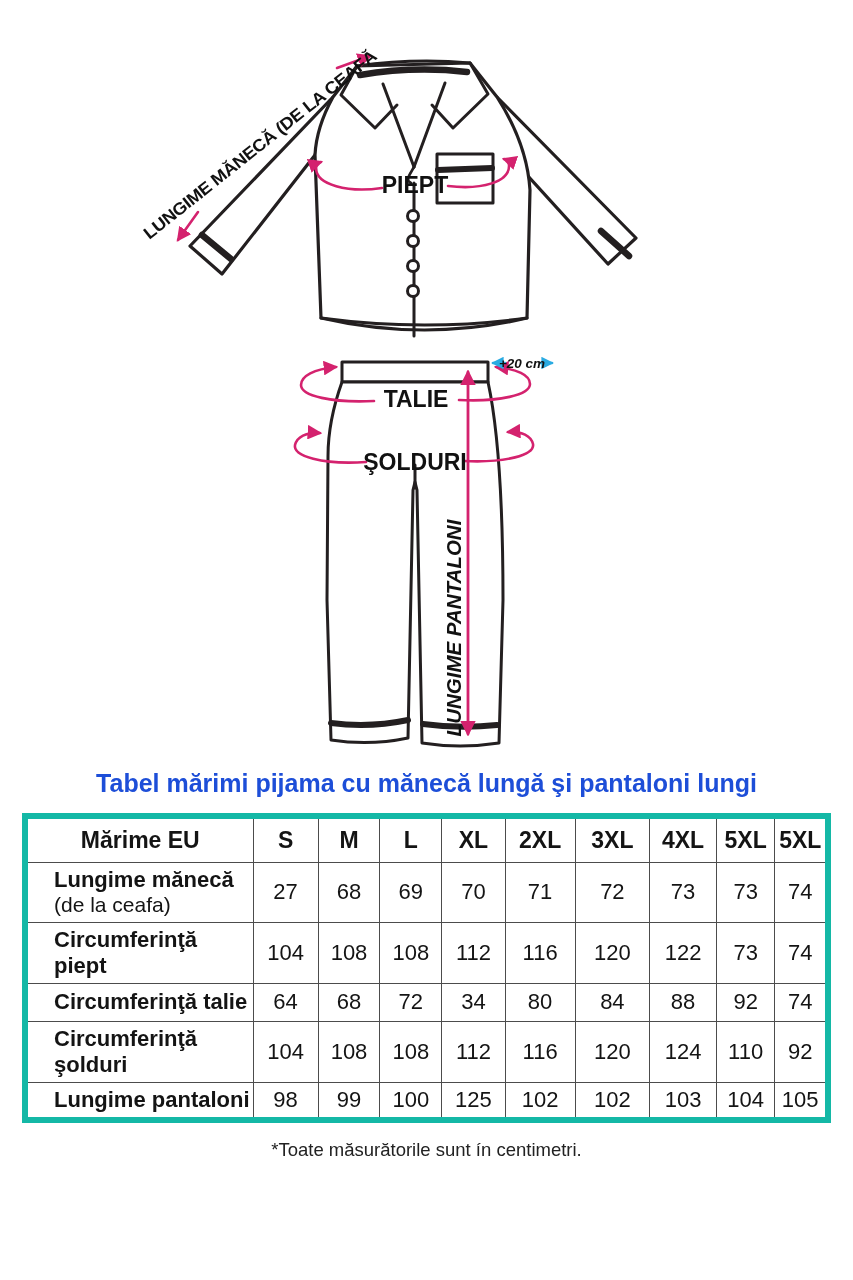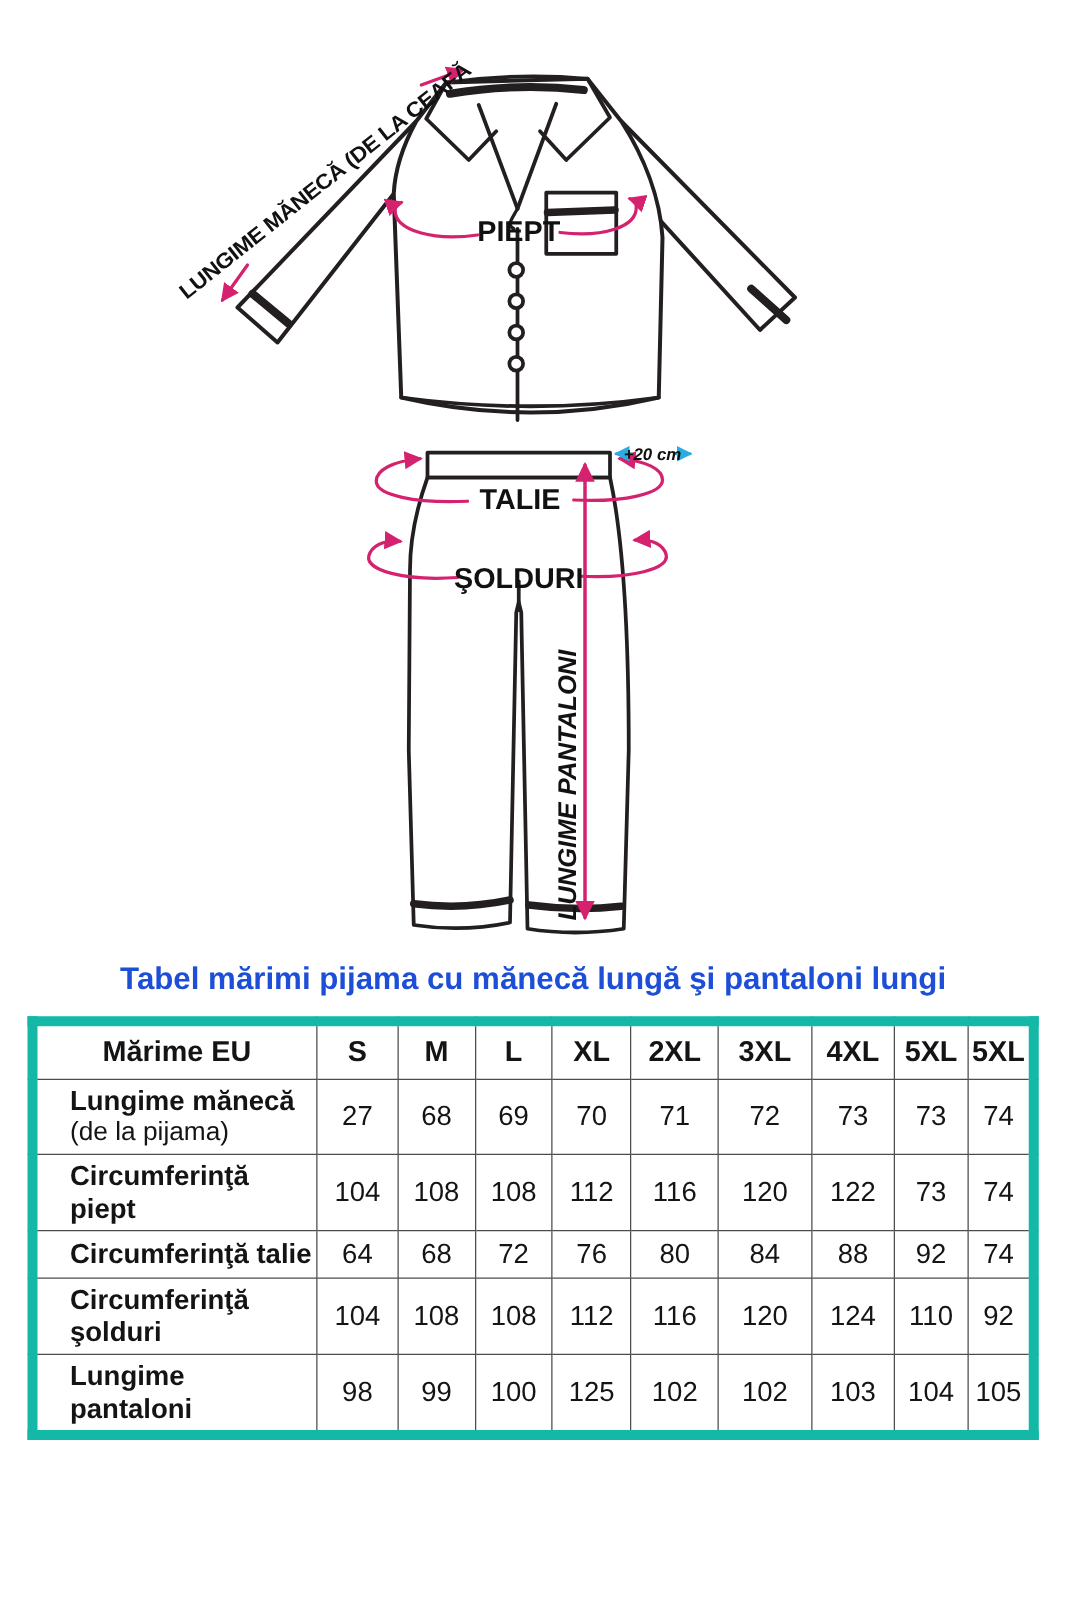--- a/index.html
+++ b/index.html
@@ -16,21 +16,21 @@
   }
   .diagram-wrap{width:853px;height:762px;}
   .diagram-wrap svg{display:block;}
 
   .table-title{
     text-align:center;font-size:25px;font-weight:bold;color:#1d4ed8;
     margin:6px 10px 0 10px;line-height:1.2;
   }
   table.size-table{
     border-collapse:collapse;margin:15px auto 0 auto;width:809px;
-    table-layout:fixed;border:8px solid #14b8a6;
+    table-layout:fixed;border:6px solid #14b8a6;
   }
   table.size-table th, table.size-table td{
     border:1.6px solid var(--grid);
     text-align:center;vertical-align:middle;
     font-size:22px;padding:4px 2px;
     color:#141414;
   }
   table.size-table th{font-weight:bold;height:46px;font-size:23px;}
   table.size-table td.row-label{
     text-align:left;padding-left:26px;font-weight:bold;
@@ -160,21 +160,21 @@
       <th>XL</th>
       <th>2XL</th>
       <th>3XL</th>
       <th>4XL</th>
       <th>5XL</th>
       <th>5XL</th>
     </tr>
     <tr class="r-tall">
       <td class="row-label">
         <span>Lungime mănecă</span>
-        <div class="sub">(de la pijama)</div>
+        <div class="sub">(de la ceafa)</div>
       </td>
       <td>27</td>
       <td>68</td>
       <td>69</td>
       <td>70</td>
       <td>71</td>
       <td>72</td>
       <td>73</td>
       <td>73</td>
       <td>74</td>
@@ -189,21 +189,21 @@
       <td>120</td>
       <td>122</td>
       <td>73</td>
       <td>74</td>
     </tr>
     <tr class="r-norm">
       <td class="row-label">Circumferinţă talie</td>
       <td>64</td>
       <td>68</td>
       <td>72</td>
-      <td>76</td>
+      <td>34</td>
       <td>80</td>
       <td>84</td>
       <td>88</td>
       <td>92</td>
       <td>74</td>
     </tr>
     <tr class="r-norm">
       <td class="row-label">Circumferinţă şolduri</td>
       <td>104</td>
       <td>108</td>
@@ -223,14 +223,15 @@
       <td>125</td>
       <td>102</td>
       <td>102</td>
       <td>103</td>
       <td>104</td>
       <td>105</td>
     </tr>
   </tbody>
     </table>
 
+  <div class="footnote">*Toate măsurătorile sunt ín centimetri.</div>
 
 </div>
 
 </body></html>

